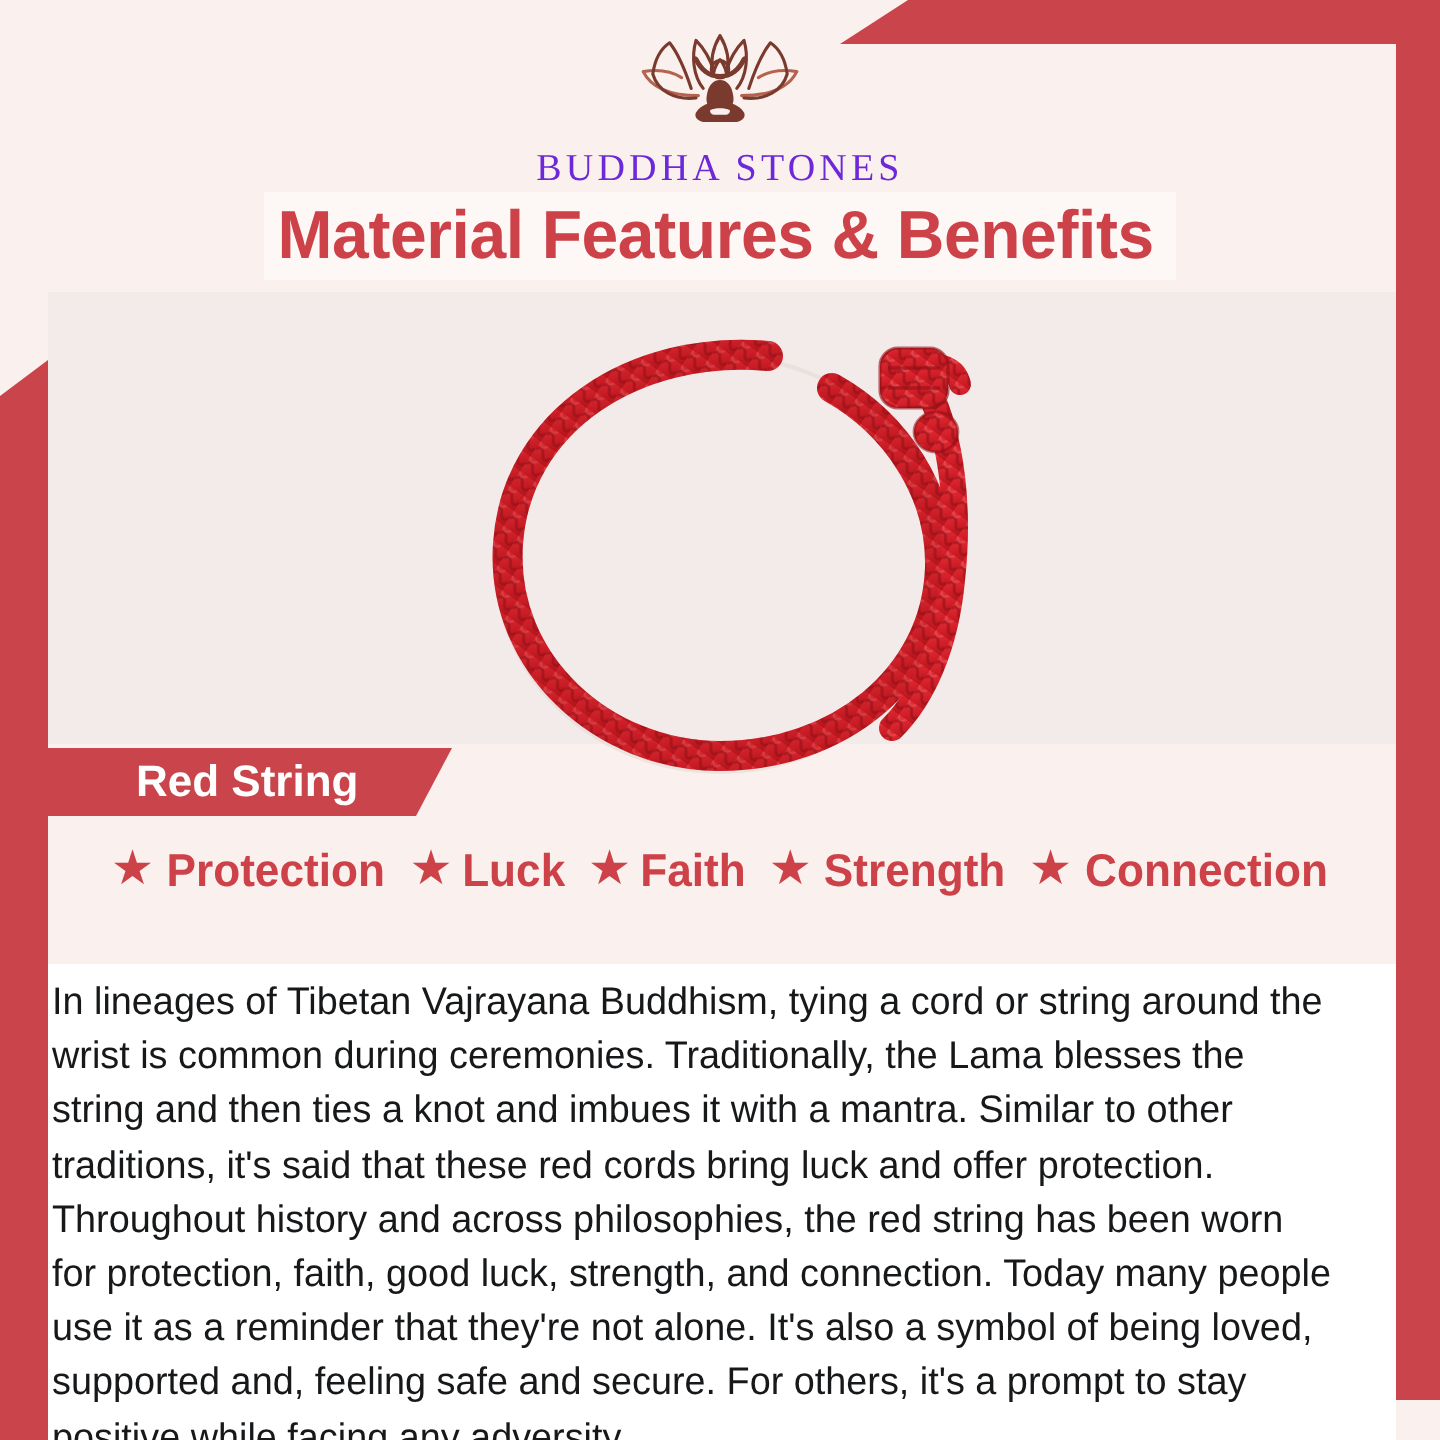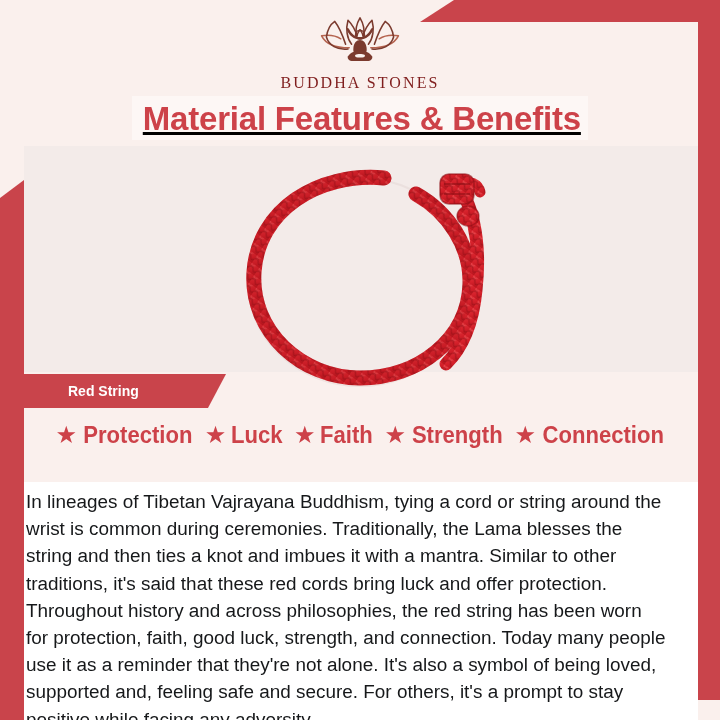--- a/index.html
+++ b/index.html
@@ -79,38 +79,37 @@
     align-items: center;
   }
   .logo-mark {
     width: 96px;
     height: 58px;
     display: block;
   }
   .logo-word {
     margin-top: 2px;
     font-family: "Liberation Serif", serif;
-    font-size: 16px;
+    font-size: 19px;
     letter-spacing: 2.1px;
-    color: #7f1d1d;
+    color: #6d28d9;
     font-weight: 400;
   }
 
   
   .title-band {
     position: absolute;
     left: 132px;
     top: 96px;
     width: 456px;
     height: 44px;
     background: #fdf7f5;
     display: flex;
     align-items: center;
-    justify-content: flex-end;
-    text-decoration: underline;
+    justify-content: flex-start;
   }
   .title-text {
     font-family: "Liberation Sans Narrow", "Liberation Sans", sans-serif;
     font-size: 34px;
     font-weight: bold;
     color: #cd4249;
     letter-spacing: -0.2px;
     transform: scaleX(0.97);
     white-space: nowrap;
   }
@@ -139,21 +138,21 @@
     top: 374px;
     width: 202px;
     height: 34px;
     background: #c9444b;
     clip-path: polygon(0 0, 100% 0, calc(100% - 18px) 100%, 0 100%);
     display: flex;
     align-items: center;
   }
   .name-banner-text {
     font-family: "Liberation Sans Narrow", "Liberation Sans", sans-serif;
-    font-size: 14px;
+    font-size: 22px;
     font-weight: bold;
     color: #ffffff;
     margin-left: 44px;
     letter-spacing: 0px;
     white-space: nowrap;
   }
 
   
   .features-row {
     position: absolute;

